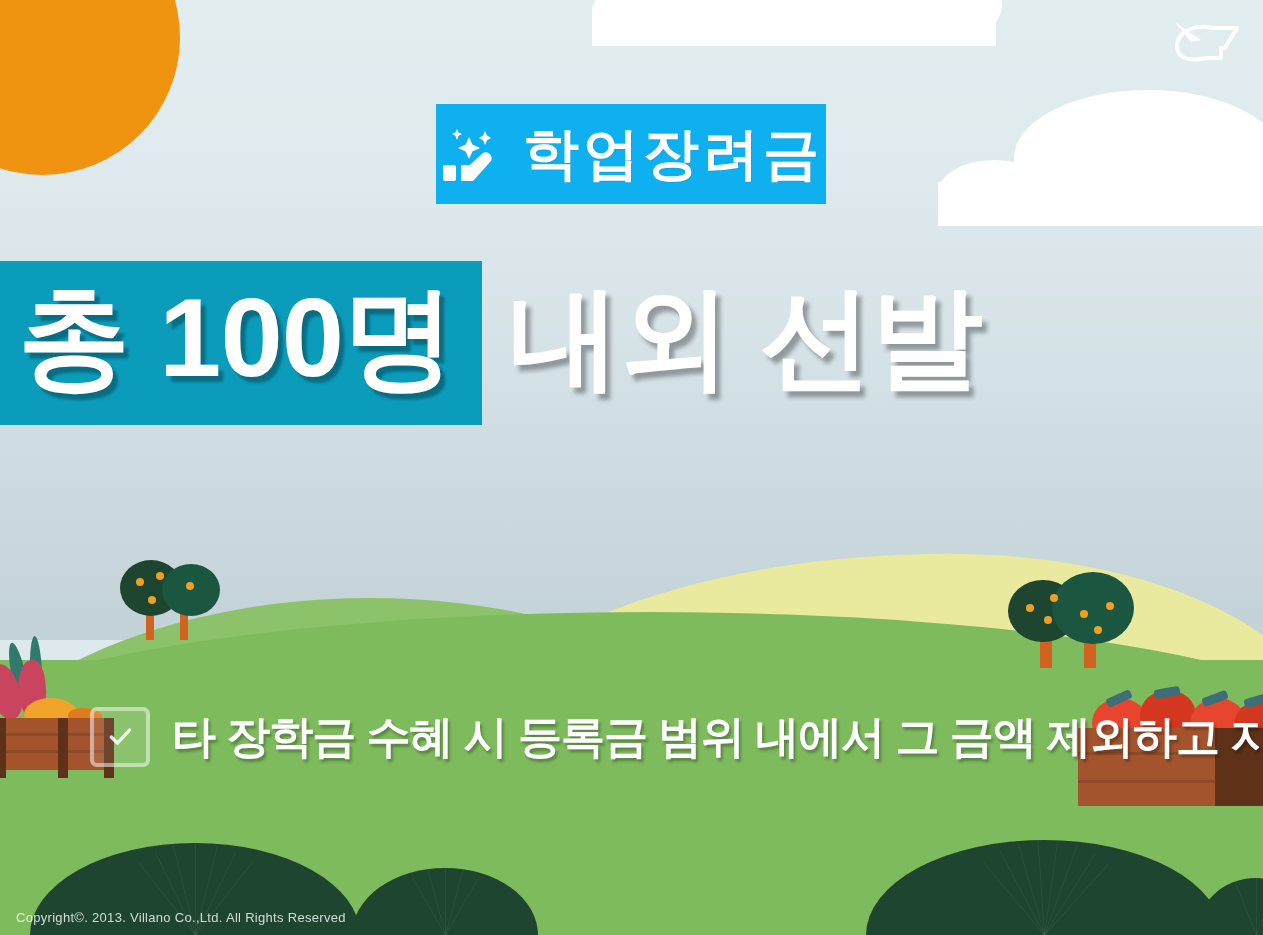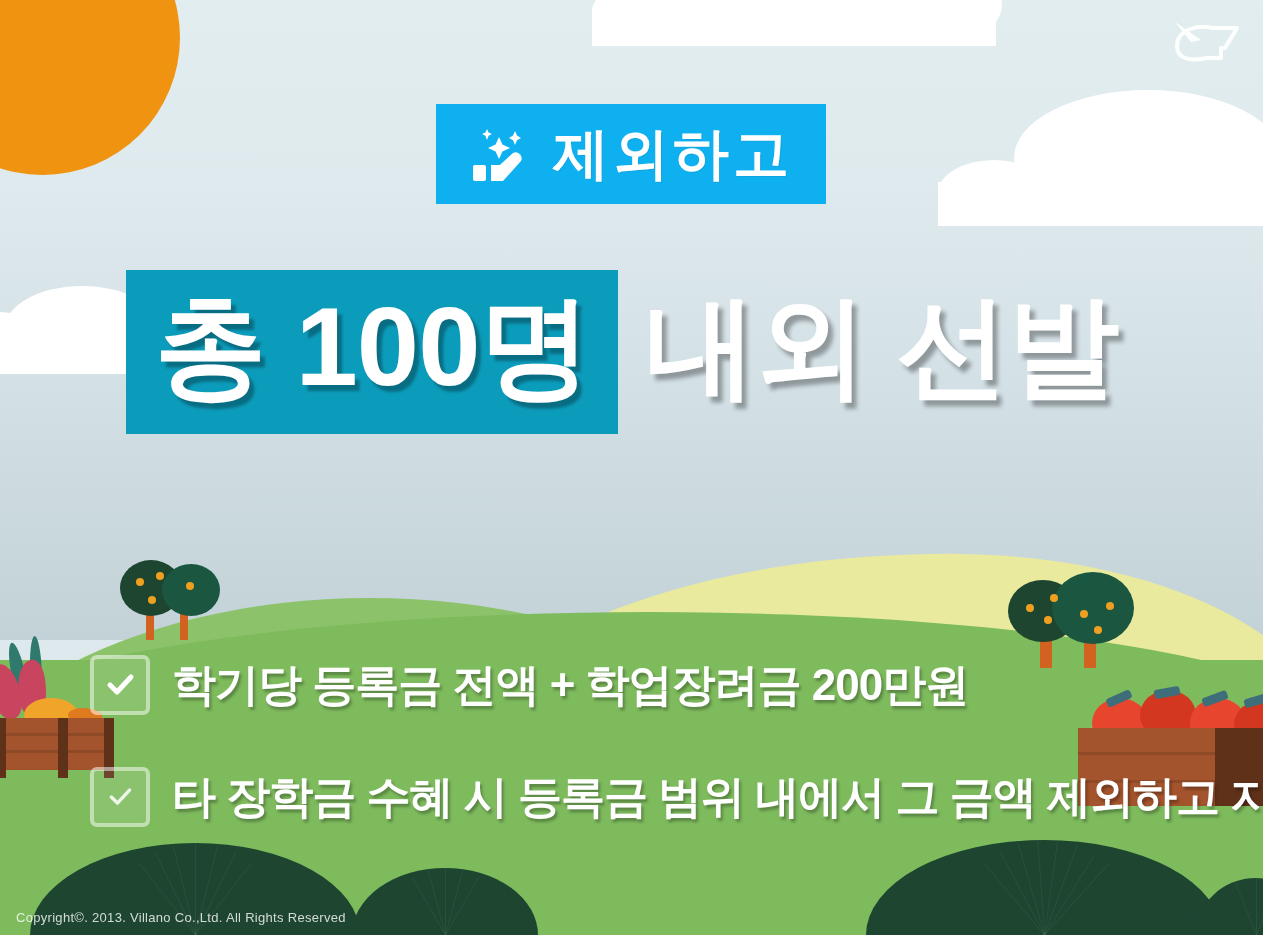--- a/index.html
+++ b/index.html
@@ -35,22 +35,22 @@
   }
   .badge-icon{width:62px;height:62px;flex:0 0 auto;}
   .badge-text{
     color:#ffffff;font-size:56px;font-weight:bold;letter-spacing:4px;
     line-height:1;white-space:nowrap;
     text-shadow:1px 1px 0 rgba(0,0,0,.06);
   }
 
   
   .headline{
-    position:absolute;left:0;top:270px;width:1263px;
-    display:flex;flex-direction:column;align-items:center;
+    position:absolute;left:0;top:261px;width:1263px;
+    display:flex;align-items:center;
   }
   .hl-row{display:flex;align-items:flex-start;white-space:nowrap;}
   .hl-row1{margin-left:-10px;}
   .hl-hi{
     background:#0c9cbb;color:#ffffff;
     font-size:112px;font-weight:bold;line-height:1.16;
     padding:12px 28px 22px 28px;letter-spacing:-1px;
     text-shadow:5px 6px 3px rgba(0,0,0,.30);
   }
   .hl-plain{
@@ -185,21 +185,21 @@
         <g fill="#ffffff">
           <rect x="4" y="42" width="13" height="16" rx="2"></rect>
           <path d="M22 42 h10 v16 h-10 z" rx="2"></path>
           <path d="M22 50 L44 30 a6 6 0 0 1 8 8 L34 58 H22 z"></path>
           <path d="M30 14 l3.4 7.4 L41 25 l-7.6 3.6 L30 36 l-3.4-7.4 L19 25 l7.6-3.6 z"></path>
           <path d="M46 8 l2 4.4 L52 15 l-4 2.2 L46 22 l-2-4.8 L40 15 l4-2.6 z"></path>
           <path d="M18 6 l1.6 3.4 L23 11 l-3.4 1.8 L18 17 l-1.6-4.2 L13 11 l3.4-1.6 z"></path>
         </g>
       </svg>
     </span>
-    <span class="badge-text">제외하고</span>
+    <span class="badge-text">학업장려금</span>
   </div>
 
   <div class="headline">
     <div class="hl-row hl-row1">
       <span class="hl-hi">총 100명</span>
       <span class="hl-plain">내외 선발</span>
     </div>
   </div>
 
   <div class="hill-yellow"></div>
@@ -292,28 +292,20 @@
       <s style="transform:rotate(42deg)"></s>
   </div>
   <div class="bush" style="left:1196px;top:878px;width:120px;height:57px;">
     <s style="transform:rotate(-22deg)"></s>
       <s style="transform:rotate(0deg)"></s>
     <s style="transform:rotate(22deg)"></s>
   </div>
 
   <div class="bullets">
 
-    <div class="bullet b1">
-      <span class="chk">
-        <svg viewBox="0 0 30 30" width="30" height="30" aria-hidden="true">
-          <path d="M5 15 L12 22 L26 7" fill="none" stroke="#ffffff" stroke-width="5" stroke-linecap="round" stroke-linejoin="round"></path>
-        </svg>
-      </span>
-      <span class="btext">학기당 등록금 전액 + 학업장려금 200만원</span>
-    </div>
 
     <div class="bullet b2">
       <span class="chk">
         <svg viewBox="0 0 30 30" width="26" height="26" aria-hidden="true">
           <path d="M5 15 L12 22 L26 7" fill="none" stroke="rgba(255,255,255,.85)" stroke-width="4" stroke-linecap="round" stroke-linejoin="round"></path>
         </svg>
       </span>
       <span class="btext">타 장학금 수혜 시 등록금 범위 내에서 그 금액 제외하고 지원</span>
     </div>
 

